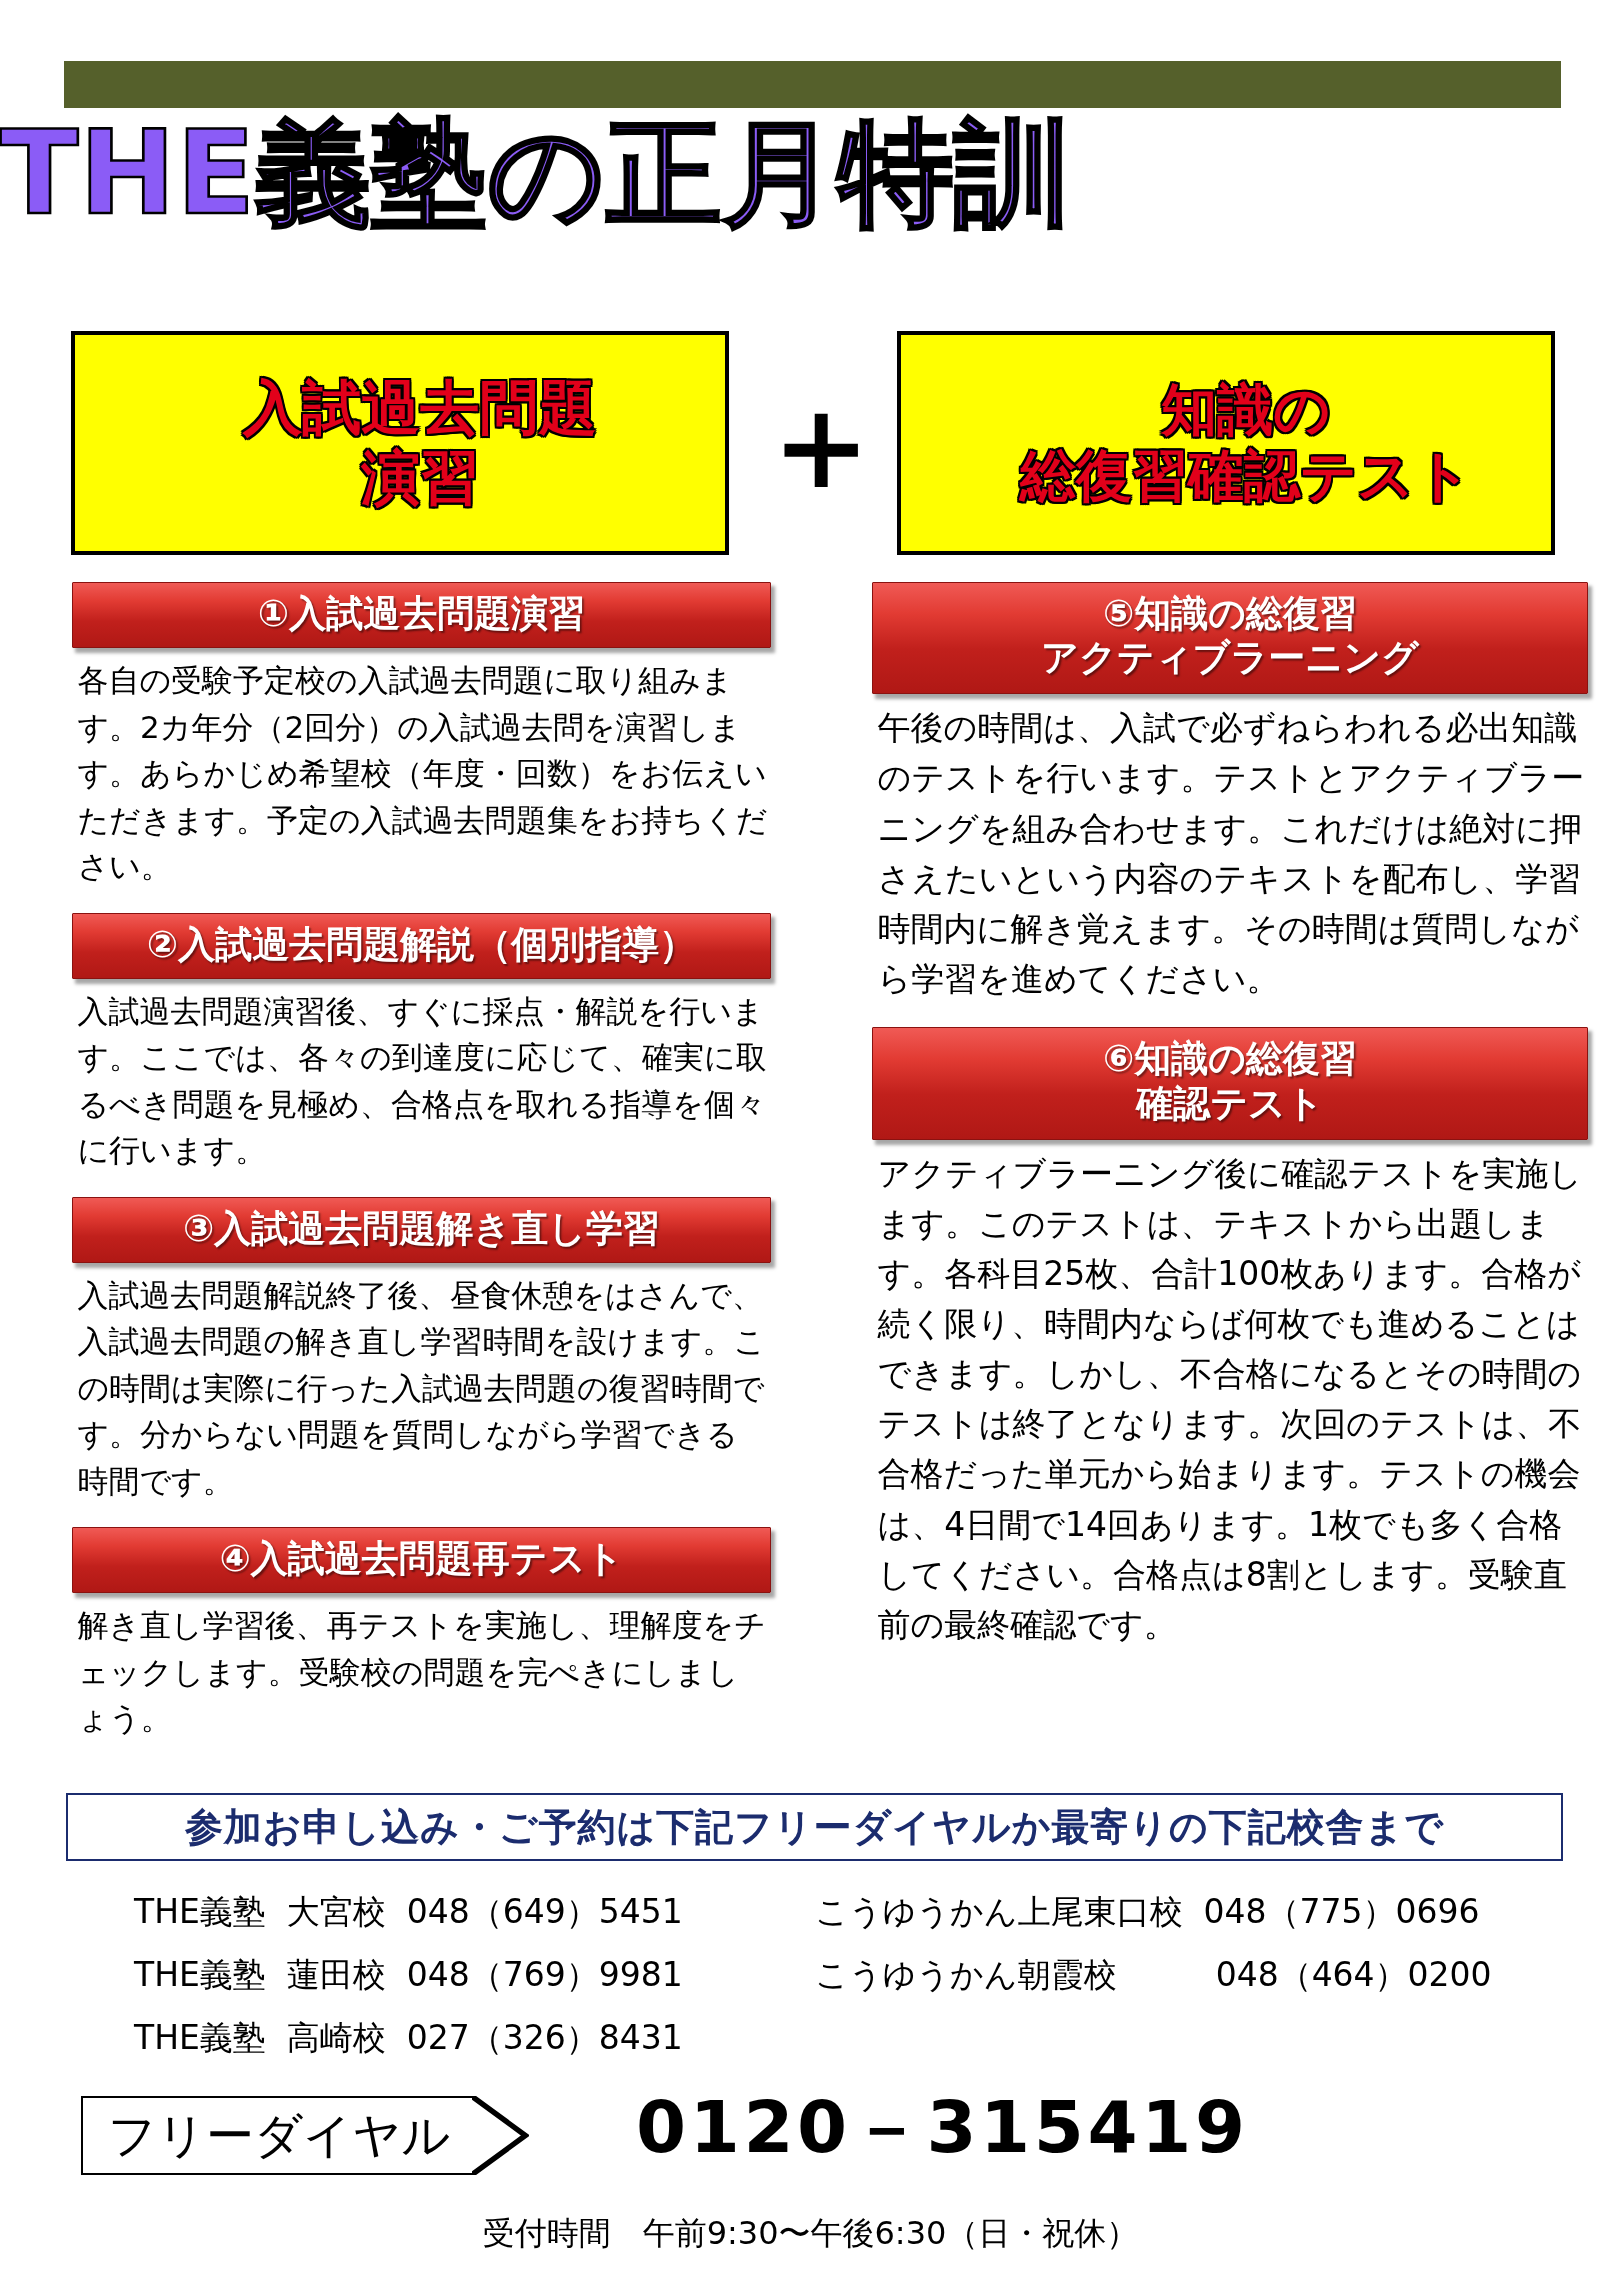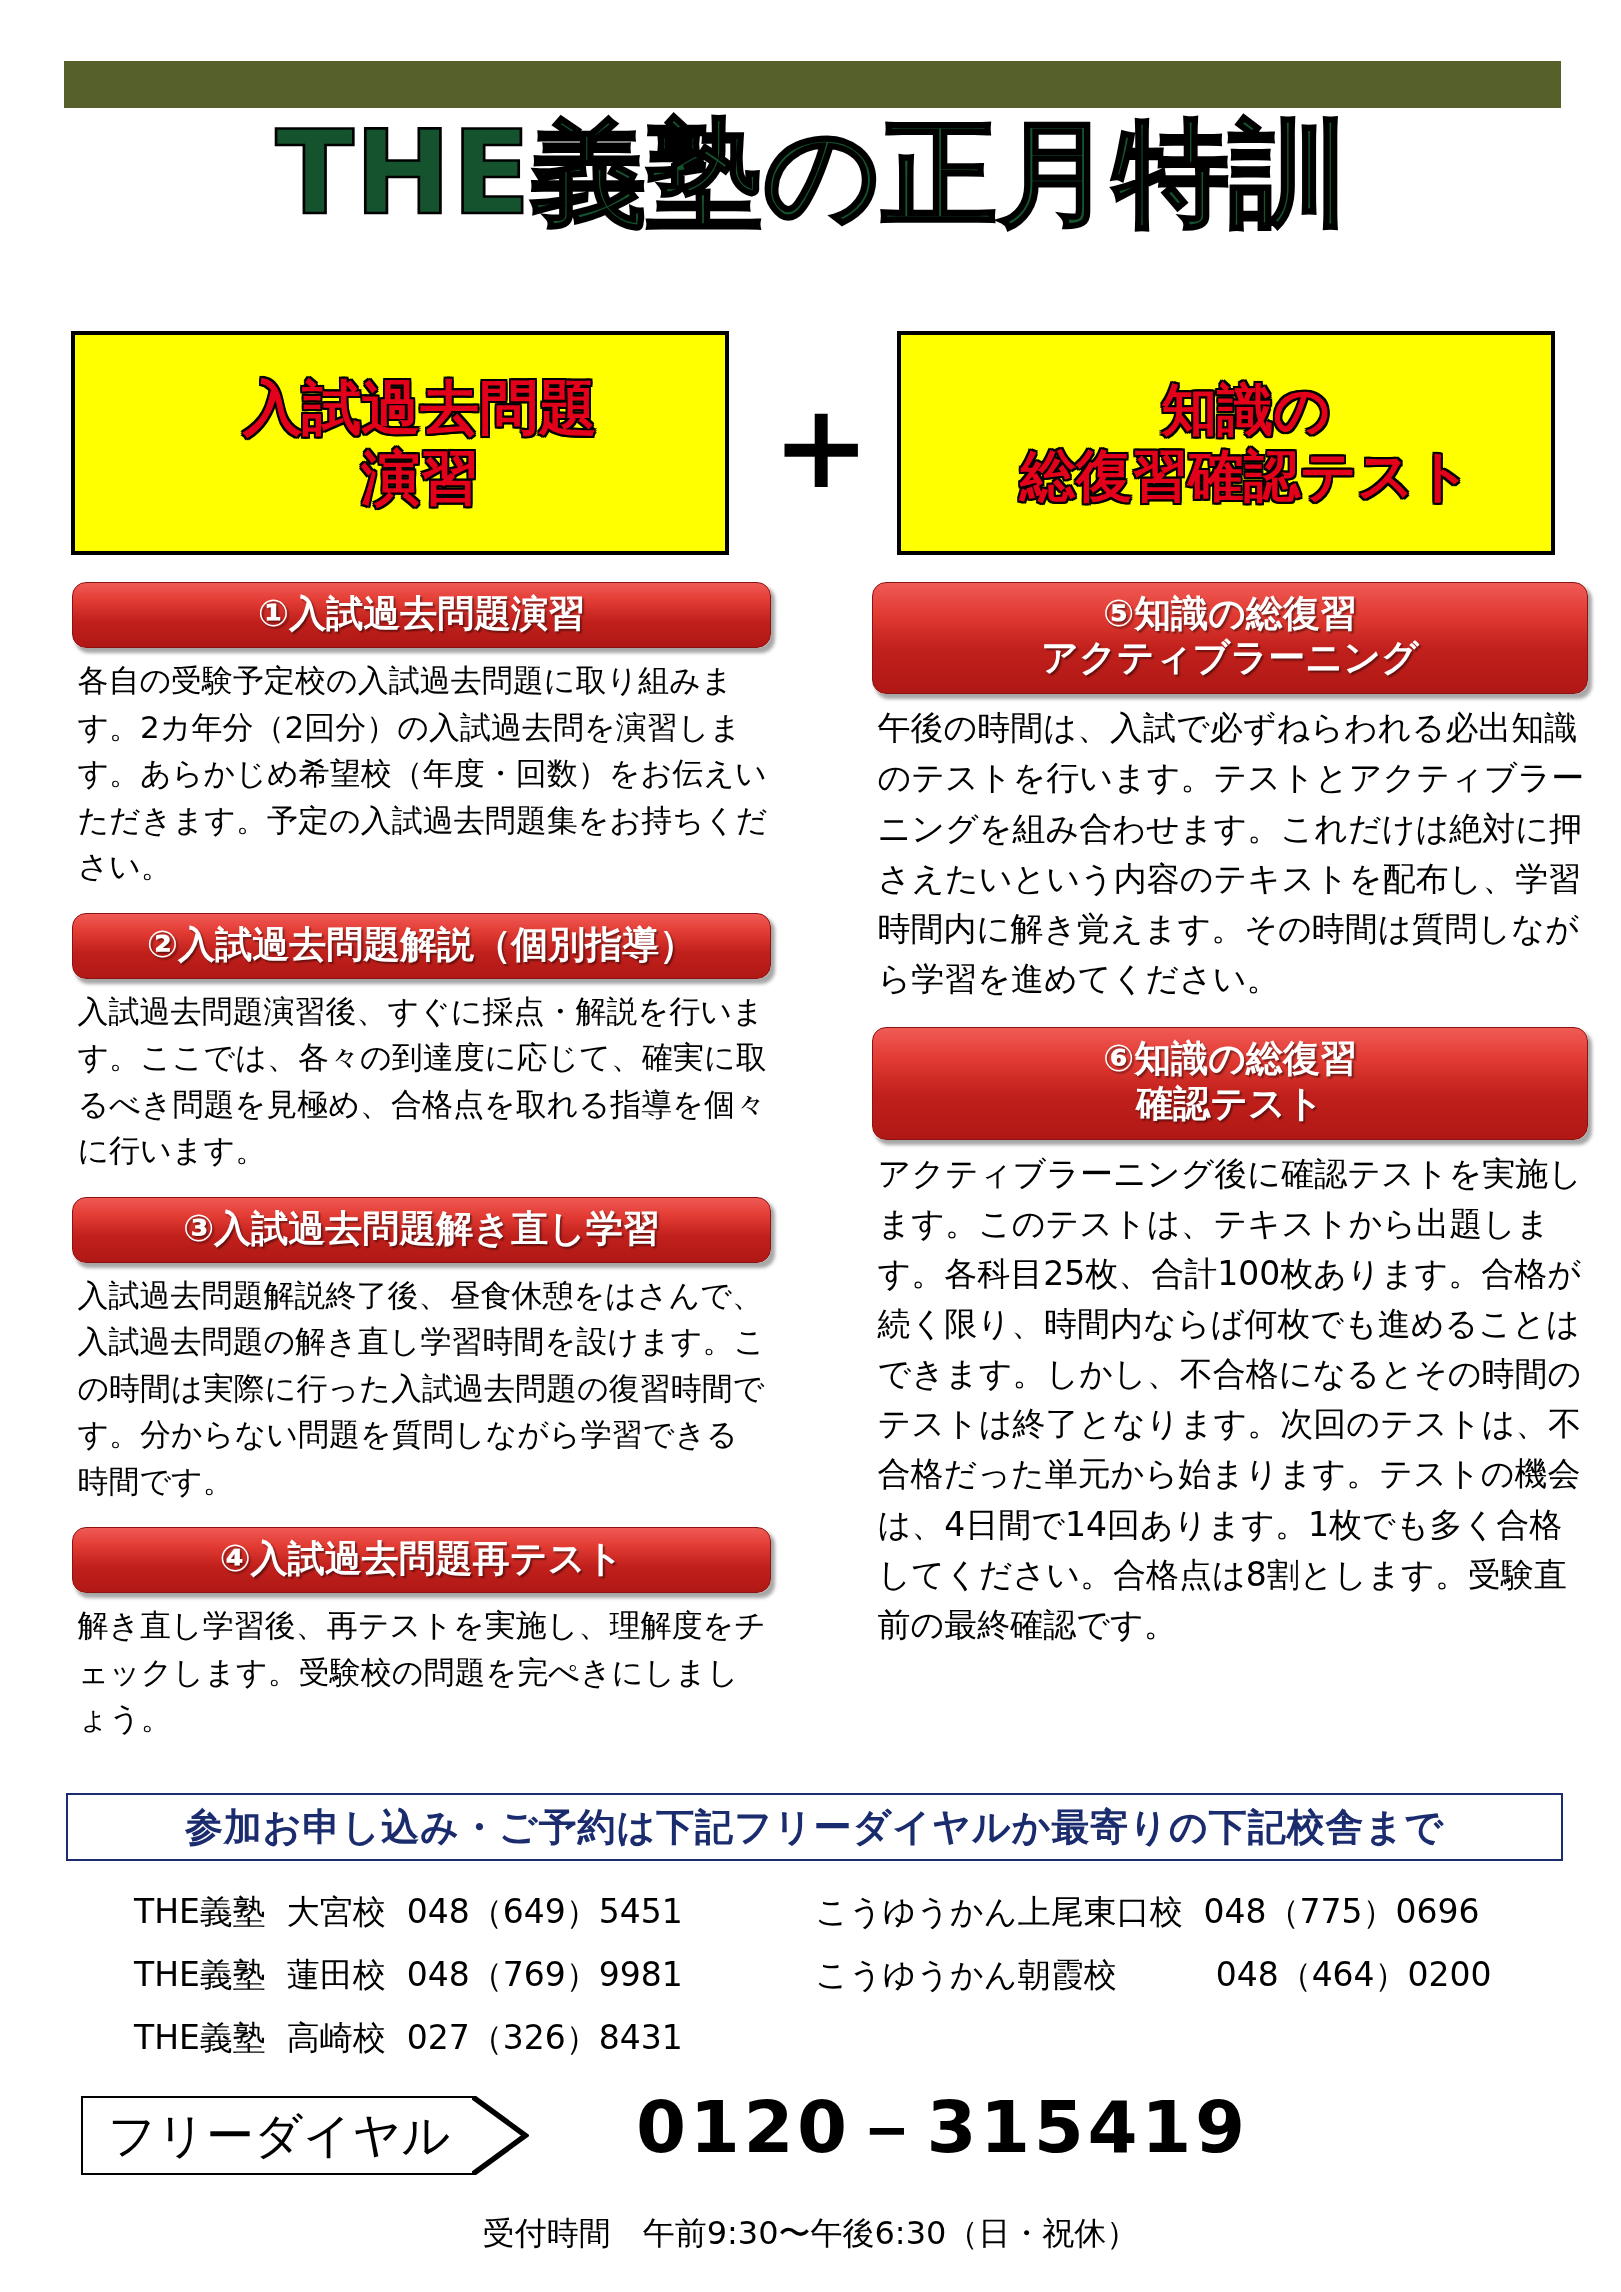--- a/index.html
+++ b/index.html
@@ -30,26 +30,25 @@
     width: 1497px;
     height: 47px;
     background: #55602b;
   }
   
   .title {
     position: absolute;
     left: 0;
     top: 116px;
     width: 1621px;
-    text-align: center;
     font-size: 115px;
     line-height: 1.0;
     font-weight: 900;
     letter-spacing: 0.9px;
-    color: #14532d;
+    color: #8b5cf6;
     font-family: "DejaVu Sans", "Liberation Sans", sans-serif;
     -webkit-text-stroke: 2.7px #000;
   }
   
   .yellow-row {
     position: absolute;
     left: 64px;
     top: 331px;
     width: 1497px;
     height: 228px;
@@ -104,21 +103,21 @@
     top: 582px;
   }
   #col-left { left: 72px; width: 699px; }
   #col-right { left: 872px; width: 716px; }
 
   .red-head {
     position: relative;
     margin: 0 0 7.2px 0;
     background: linear-gradient(to bottom, #f05a55 0%, #e23b33 28%, #c1201c 60%, #b01815 100%);
     border: 1.8px solid #8a1210;
-    border-radius: 14px;
+    border-radius: 1px;
     box-shadow: 3.6px 4.5px 3.6px rgba(0,0,0,0.35);
     color: #ffffff;
     font-weight: 900;
     text-align: center;
     font-family: "DejaVu Sans", "Liberation Sans", sans-serif;
     line-height: 1.2;
     padding: 9px 5.4px 10.7px 5.4px;
     text-shadow: 1.8px 1.8px 1.8px rgba(0,0,0,0.45);
     box-sizing: border-box;
   }

